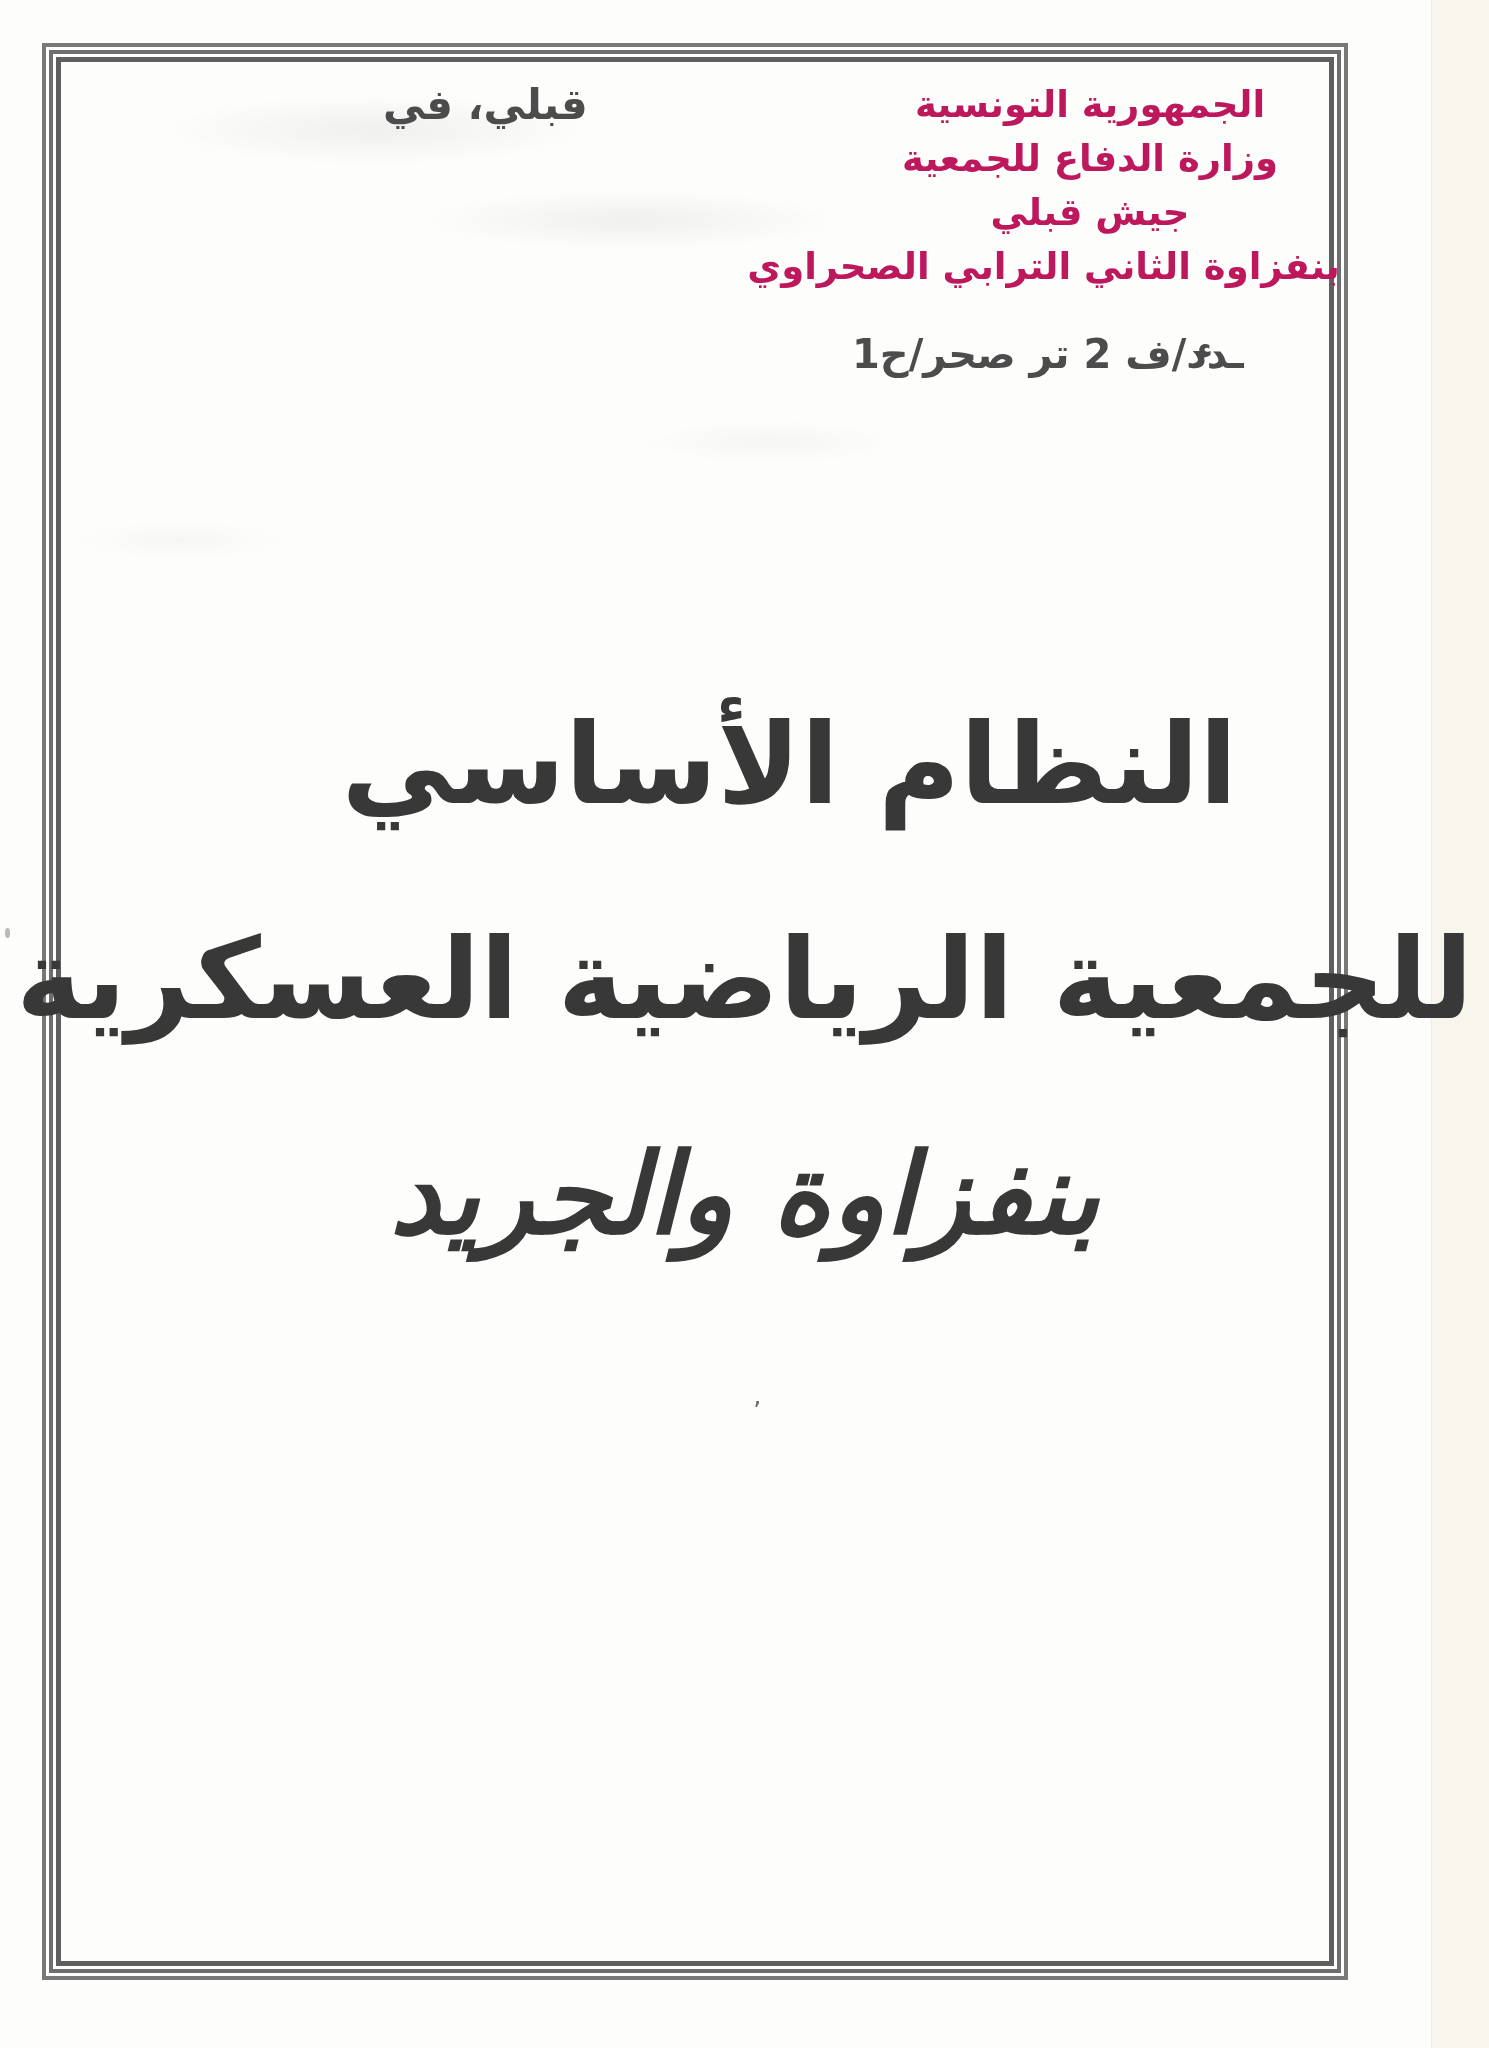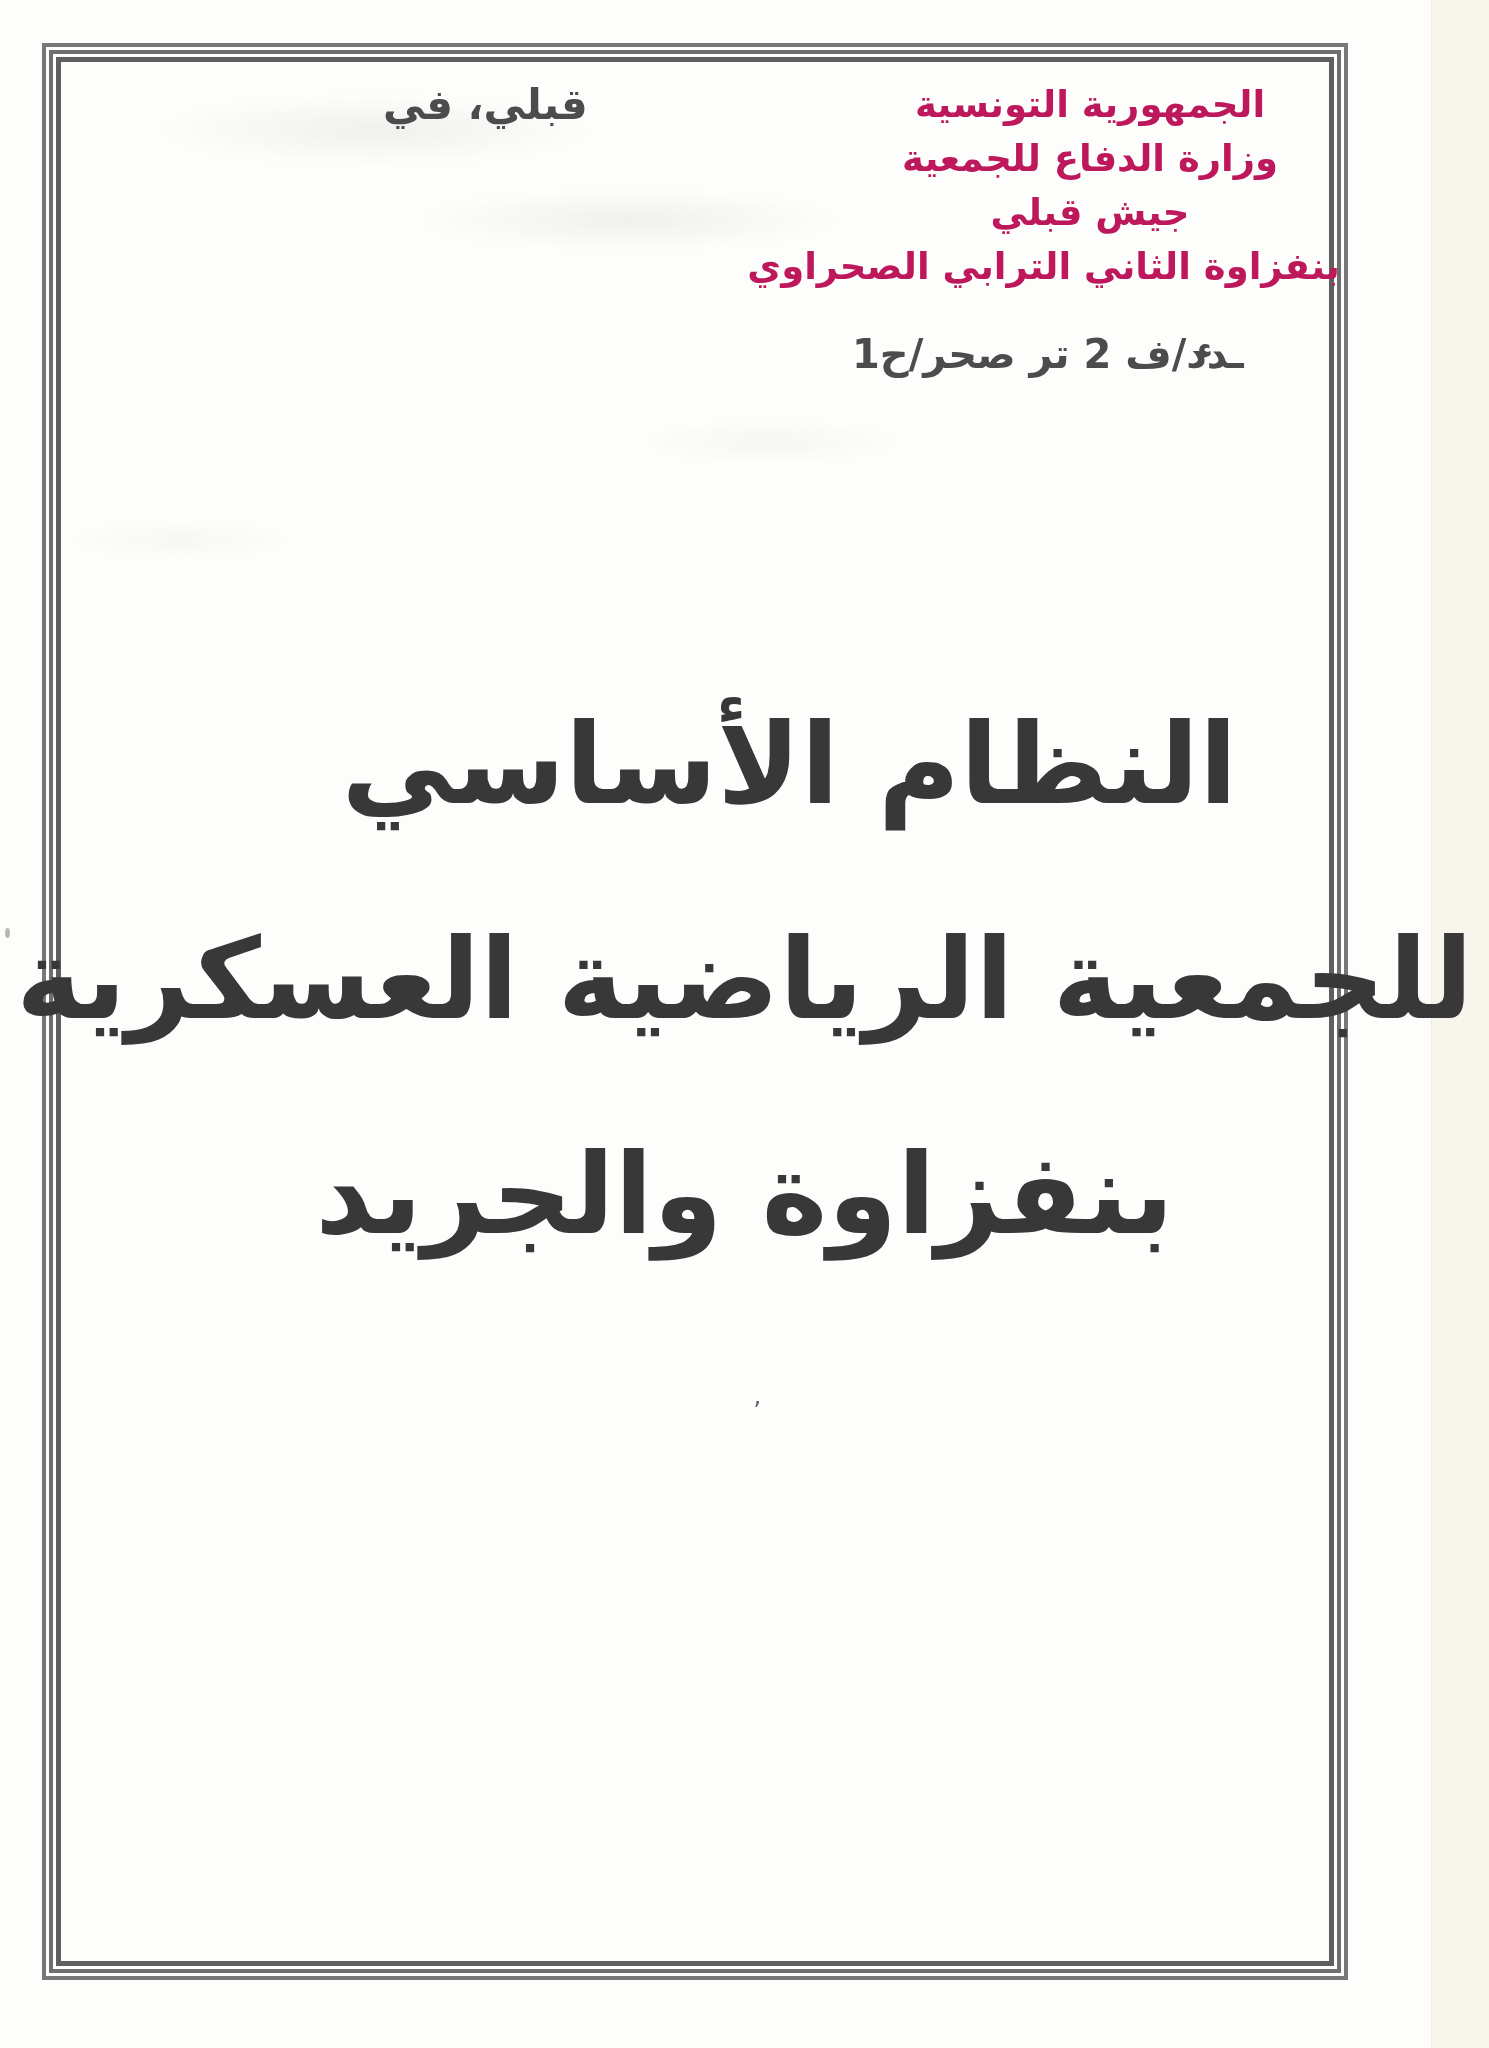--- a/index.html
+++ b/index.html
@@ -53,21 +53,21 @@
   }
   
   .title-line{
     position:absolute;left:0;width:1489px;
     direction:rtl;text-align:center;white-space:nowrap;
     font-weight:bold;color:#383838;
     font-size:112px;line-height:1.4;
   }
   .t1{top:686px;transform:translateX(45px);}
   .t2{top:901px;}
-  .t3{top:1116px;}
+  .t3{top:1116px;font-style:italic;}
   
   .speck-mark{
     position:absolute;top:1396px;left:753px;
     font-size:26px;color:#6a6a6a;
   }
   .edge-dot{
     position:absolute;left:5px;top:928px;width:5px;height:10px;
     background:#9a9a9a;border-radius:50%;opacity:.7;
   }
   .smudge{

